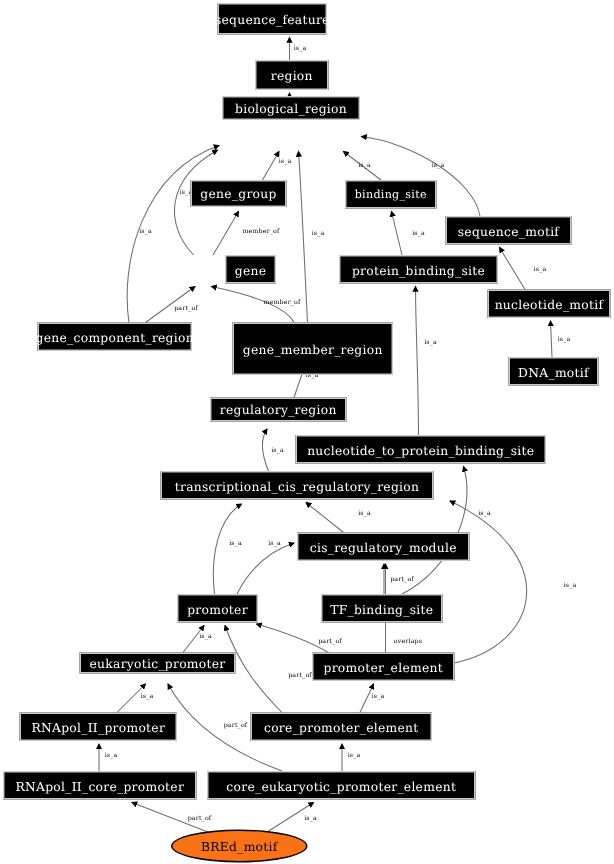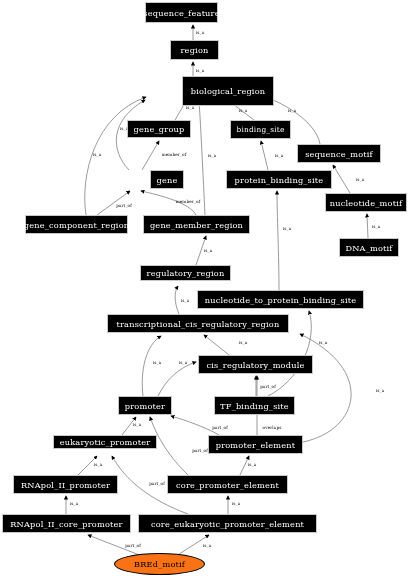--- a/index.html
+++ b/index.html
@@ -99,29 +99,29 @@
       <div class="elabel" style="left: 200px; top: 450px;">part_of</div>
       <div class="elabel" style="left: 74px; top: 503px;">is_a</div>
       <div class="elabel" style="left: 236px; top: 503px;">is_a</div>
       <div class="elabel" style="left: 157px; top: 483px;">part_of</div>
       <div class="elabel" style="left: 133px; top: 545px;">part_of</div>
       <div class="elabel" style="left: 207px; top: 545px;">is_a</div>
     </div>
   <div id="node-layer">
       <div class="node" style="left: 145px; top: 2px; width: 73px; height: 21px; font-size: 8.2px;">sequence_feature</div>
       <div class="node" style="left: 170px; top: 40px; width: 49px; height: 20px; font-size: 8.2px;">region</div>
-      <div class="node" style="left: 148px; top: 76px; width: 92px; height: 30px; font-size: 8.2px; margin-left: 34px;">biological_region</div>
+      <div class="node" style="left: 148px; top: 64px; width: 92px; height: 16px; font-size: 8.2px;">biological_region</div>
       <div class="node" style="left: 127px; top: 120px; width: 64px; height: 18px; font-size: 8.2px;">gene_group</div>
       <div class="node" style="left: 230px; top: 120px; width: 61px; height: 19px; font-size: 7.4px;">binding_site</div>
       <div class="node" style="left: 297px; top: 144px; width: 84px; height: 19px; font-size: 8.2px;">sequence_motif</div>
       <div class="node" style="left: 118px; top: 170px; width: 34px; height: 19px; font-size: 8.2px; margin-left: 32px;">gene</div>
       <div class="node" style="left: 226px; top: 170px; width: 106px; height: 19px; font-size: 8.2px;">protein_binding_site</div>
       <div class="node" style="left: 325px; top: 193px; width: 82px; height: 19px; font-size: 8.2px;">nucleotide_motif</div>
       <div class="node" style="left: 25px; top: 215px; width: 103px; height: 19px; font-size: 8.2px;">gene_component_region</div>
-      <div class="node" style="left: 143px; top: 215px; width: 107px; height: 19px; font-size: 8.2px;">gene_member_region</div>
+      <div class="node" style="left: 155px; top: 215px; width: 107px; height: 35px; font-size: 8.2px;">gene_member_region</div>
       <div class="node" style="left: 339px; top: 238px; width: 60px; height: 19px; font-size: 8.2px;">DNA_motif</div>
       <div class="node" style="left: 140px; top: 265px; width: 91px; height: 16px; font-size: 8.2px;">regulatory_region</div>
       <div class="node" style="left: 197px; top: 290px; width: 167px; height: 19px; font-size: 8.2px;">nucleotide_to_protein_binding_site</div>
       <div class="node" style="left: 107px; top: 314px; width: 182px; height: 19px; font-size: 8.2px;">transcriptional_cis_regulatory_region</div>
       <div class="node" style="left: 198px; top: 355px; width: 115px; height: 19px; font-size: 8.2px;">cis_regulatory_module</div>
       <div class="node" style="left: 118px; top: 396px; width: 54px; height: 19px; font-size: 8.2px;">promoter</div>
       <div class="node" style="left: 214px; top: 396px; width: 81px; height: 19px; font-size: 8.2px;">TF_binding_site</div>
       <div class="node" style="left: 53px; top: 435px; width: 104px; height: 14px; font-size: 8.2px;">eukaryotic_promoter</div>
       <div class="node" style="left: 208px; top: 435px; width: 95px; height: 19px; font-size: 8.2px;">promoter_element</div>
       <div class="node" style="left: 13px; top: 475px; width: 105px; height: 19px; font-size: 8.2px;">RNApol_II_promoter</div>

